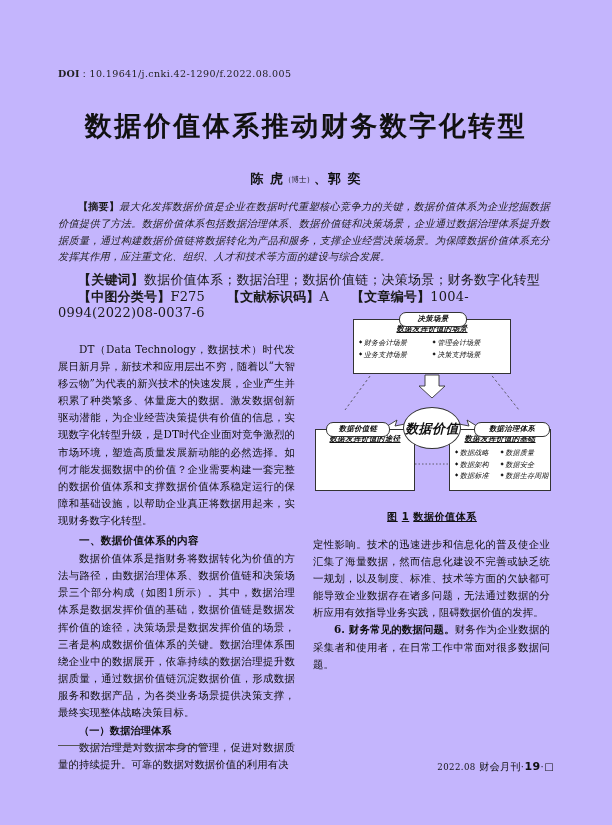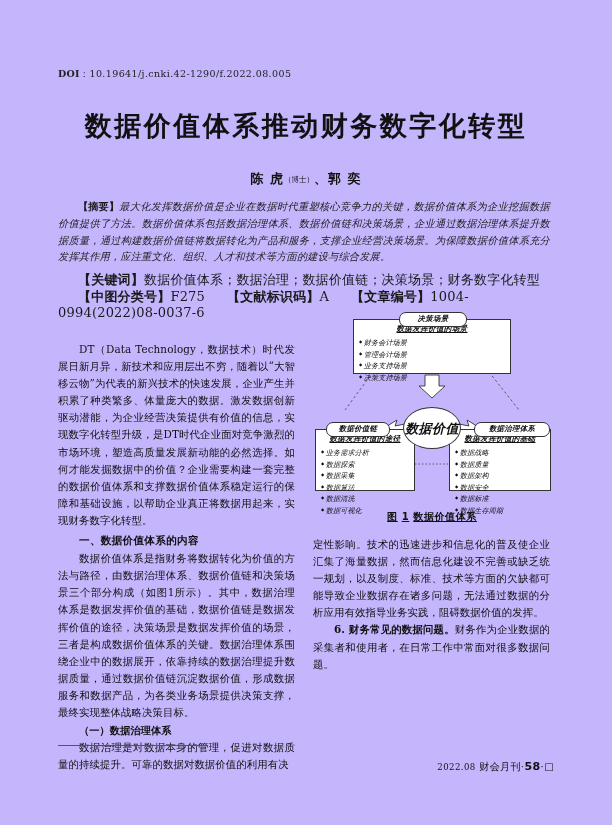--- a/index.html
+++ b/index.html
@@ -229,21 +229,20 @@
     font-weight: bold;
     text-decoration: underline;
     letter-spacing: 0.3px;
     margin-top: 4px;
     color: #111;
   }
   .boxitems {
     display: flex;
     flex-wrap: wrap;
     margin: 3px 4px 0 5px;
-    flex-direction: column;
   }
   .boxitems .it {
     width: 50%;
     font-size: 7.1px;
     font-family: "DejaVu Serif", "Liberation Serif", serif;
     font-style: italic;
     letter-spacing: 0.1px;
     line-height: 10.5px;
     white-space: nowrap;
     color: #111;
@@ -354,28 +353,20 @@
           </div>
         </div>
 
         <div class="ellipse" style="left:92px; top:95px; width:58px; height:42px; line-height:42px;">
           <span>数据价值</span>
         </div>
 
         <div class="nodetag" style="left:15px; top:110px; width:62px;">数据价值链</div>
         <div class="nodebox" style="left:4px; top:117px; width:100px; height:62px;">
           <div class="boxtitle">数据发挥价值的途径</div>
-          <div class="boxitems">
-            <div class="it">业务需求分析</div>
-            <div class="it">数据探索</div>
-            <div class="it">数据采集</div>
-            <div class="it">数据算法</div>
-            <div class="it">数据清洗</div>
-            <div class="it">数据可视化</div>
-          </div>
         </div>
 
         <div class="nodetag" style="left:163px; top:110px; width:74px;">数据治理体系</div>
         <div class="nodebox" style="left:138px; top:117px; width:102px; height:62px;">
           <div class="boxtitle">数据发挥价值的基础</div>
           <div class="boxitems">
             <div class="it">数据战略</div>
             <div class="it">数据质量</div>
             <div class="it">数据架构</div>
             <div class="it">数据安全</div>
@@ -388,17 +379,17 @@
 
       <div class="fig-caption">
         <span>图</span><span class="cnum">1</span><span>数据价值体系</span>
       </div>
     </div>
 
     <div class="footnote-rule"></div>
 
     <div class="page-footer">
       <span class="small">2022.08</span>
-      <span>财会月刊</span><span>·</span><span class="num">58</span><span>·</span><span>□</span>
+      <span>财会月刊</span><span>·</span><span class="num">19</span><span>·</span><span>□</span>
     </div>
 
   </div>
 </div>
 
 </body></html>

